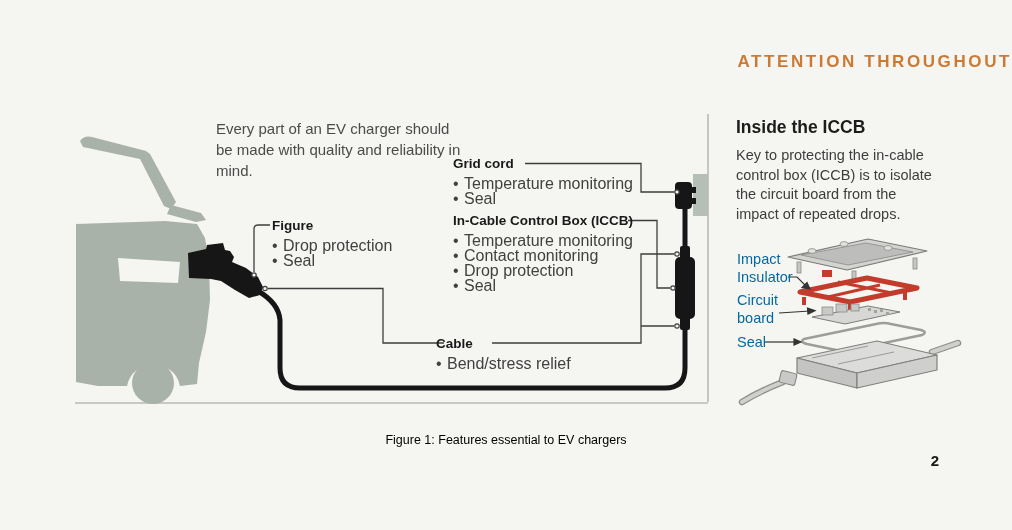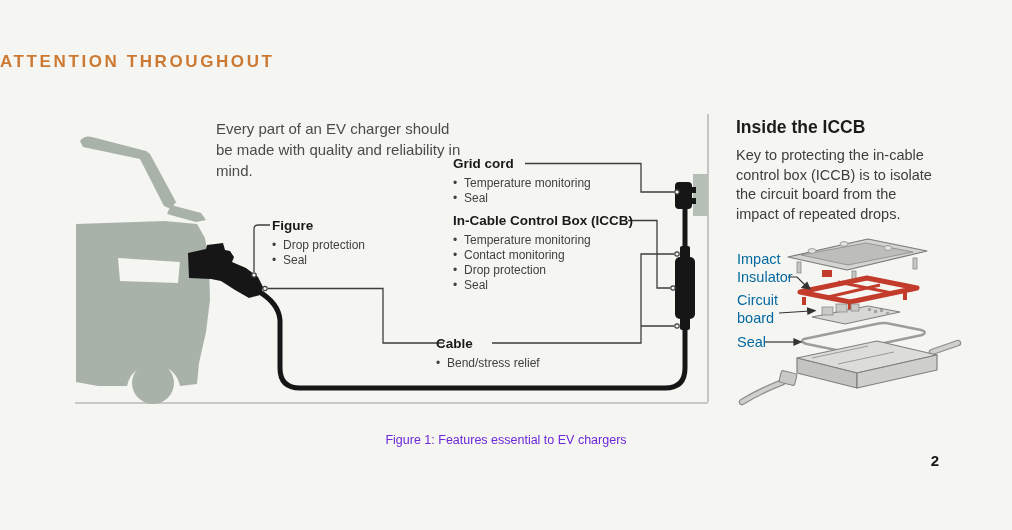--- a/index.html
+++ b/index.html
@@ -9,32 +9,32 @@
     background:#f5f5f2;
     position:relative;
     overflow:hidden;
     color:#2b2b2b;
   }
   #stage { position:absolute; inset:0; width:1012px; height:530px; }
   #gfx { position:absolute; left:0; top:0; }
 
   .page-title {
     position:absolute; left:0; top:52px; width:1012px;
-    text-align:left; font-size:17px; font-weight:bold;
+    text-align:right; font-size:17px; font-weight:bold;
     letter-spacing:2.6px; color:#cc7a33;
   }
   .intro {
     position:absolute; left:172px; top:118px; width:248px;
     font-size:15px; line-height:21px; color:#4b4b4b;margin-left:44px;
   }
   .callout { position:absolute; }
   .callout .c-title { font-size:13.5px; font-weight:bold; color:#191919; }
   .callout ul { list-style:none; margin-top:5px; }
   .callout li {
-    font-size:12px; line-height:15px; color:#414141; padding-left:11px; position:relative;
+    font-size:16px; line-height:15px; color:#414141; padding-left:11px; position:relative;
   }
   .callout li::before { content:"•"; position:absolute; left:0; color:#414141; }
   #callout-coupler { left:272px; top:218px; }
   #callout-grid    { left:453px; top:156px; }
   #callout-iccb    { left:453px; top:213px; }
   #callout-cable   { left:436px; top:336px; }
 
   .side-heading {
     position:absolute; left:736px; top:117px;
     font-size:17.5px; font-weight:bold; color:#1c1c1c;
@@ -45,21 +45,21 @@
   }
   .part-label {
     position:absolute; font-size:14.5px; line-height:18px; color:#0369a1;
   }
   #label-impact  { left:737px; top:250px; width:72px; }
   #label-circuit { left:737px; top:291px; width:56px; }
   #label-seal    { left:737px; top:333px; width:56px; }
 
   .figure-caption {
     position:absolute; left:296px; top:433px; width:420px;
-    text-align:center; font-size:12.5px; color:#6d28d9;
+    text-align:center; font-size:12.5px; color:#000000;
   }
   .page-number {
     position:absolute; left:920px; top:452px; width:30px;
     text-align:center; font-size:15px; font-weight:bold; color:#161616;
   }
 </style>
 </head>
 <body>
 
 <div id="stage">

